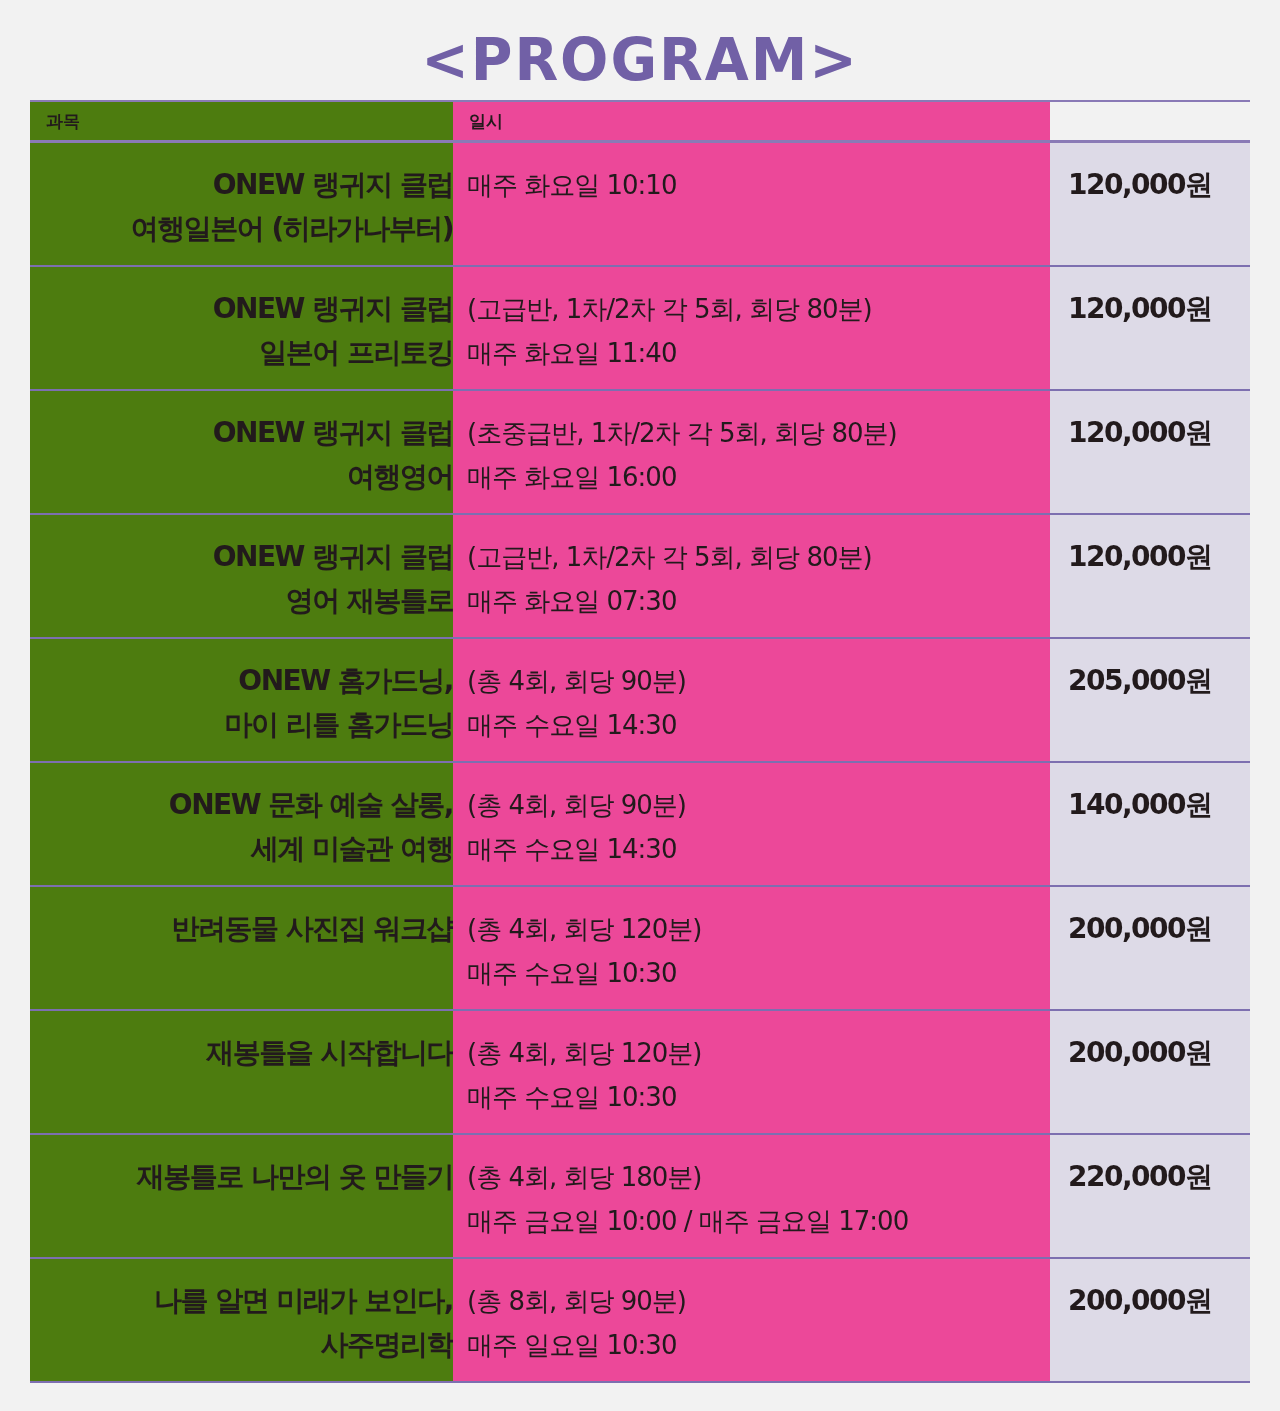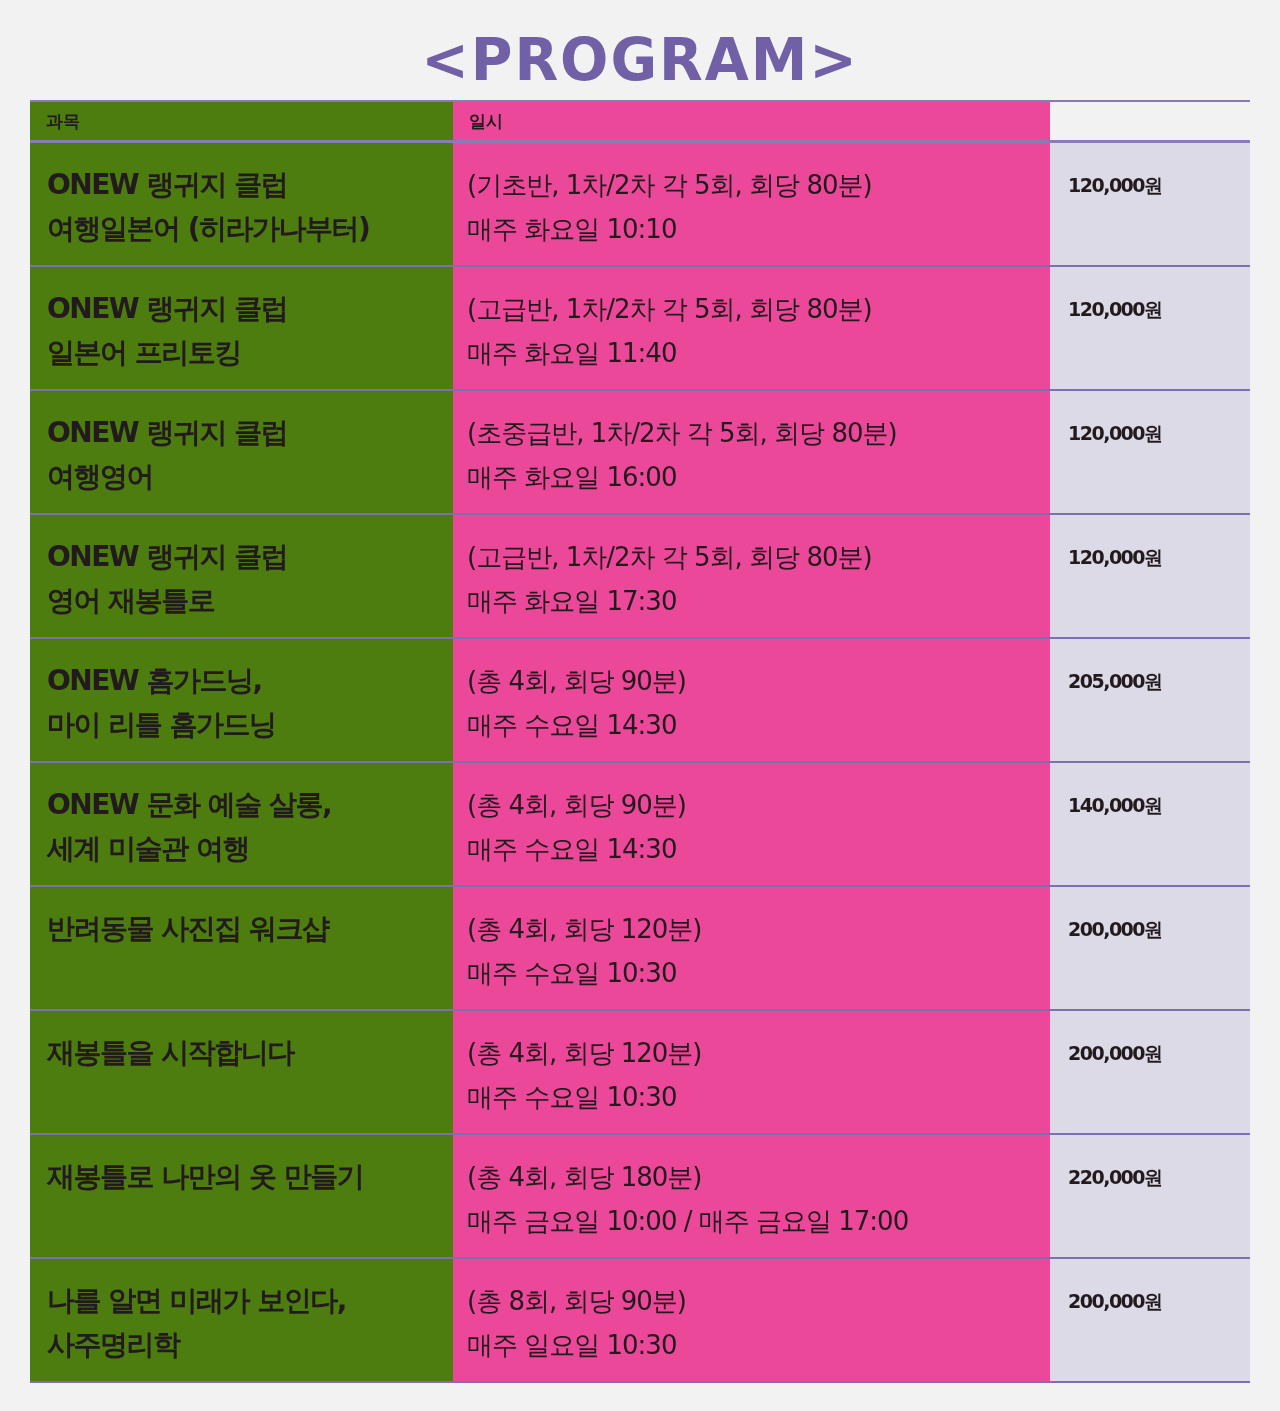--- a/index.html
+++ b/index.html
@@ -54,31 +54,31 @@
   .header .c1 { padding-left: 16px; }
   .header .c2 { padding-left: 16px; }
   .header .c3 { padding-left: 16px; }
   .body .c1 {
     padding-top: 20px;
     font-size: 28px;
     font-weight: bold;
     line-height: 44px;
     letter-spacing: -1.5px;
   }
-  .body .c1 span { display: block; white-space: nowrap; }
+  .body .c1 span { display: block; white-space: nowrap; text-align: right; }
   .body .c2 {
     padding-top: 20px;
     font-size: 26px;
     line-height: 44px;
     letter-spacing: -1px;
   }
   .body .c2 span { display: block; white-space: nowrap; }
   .body .c3 {
     padding-top: 20px;
-    font-size: 19px;
+    font-size: 28px;
     font-weight: bold;
     line-height: 44px;
     letter-spacing: -1.5px;
     white-space: nowrap;
   }
 </style>
 </head>
 <body>
 
 <div class="title">&lt;PROGRAM&gt;</div>
@@ -88,21 +88,20 @@
     <div class="cell c1">과목</div>
     <div class="cell c2">일시</div>
   </div>
 
   <div class="row body">
     <div class="cell c1">
       <span>ONEW 랭귀지 클럽</span>
       <span>여행일본어 (히라가나부터)</span>
     </div>
     <div class="cell c2">
-      <span>(기초반, 1차/2차 각 5회, 회당 80분)</span>
       <span>매주 화요일 10:10</span>
     </div>
     <div class="cell c3">120,000원</div>
   </div>
 
   <div class="row body">
     <div class="cell c1">
       <span>ONEW 랭귀지 클럽</span>
       <span>일본어 프리토킹</span>
     </div>
@@ -125,21 +124,21 @@
     <div class="cell c3">120,000원</div>
   </div>
 
   <div class="row body">
     <div class="cell c1">
       <span>ONEW 랭귀지 클럽</span>
       <span>영어 재봉틀로</span>
     </div>
     <div class="cell c2">
       <span>(고급반, 1차/2차 각 5회, 회당 80분)</span>
-      <span>매주 화요일 17:30</span>
+      <span>매주 화요일 07:30</span>
     </div>
     <div class="cell c3">120,000원</div>
   </div>
 
   <div class="row body">
     <div class="cell c1">
       <span>ONEW 홈가드닝,</span>
       <span>마이 리틀 홈가드닝</span>
     </div>
     <div class="cell c2">

